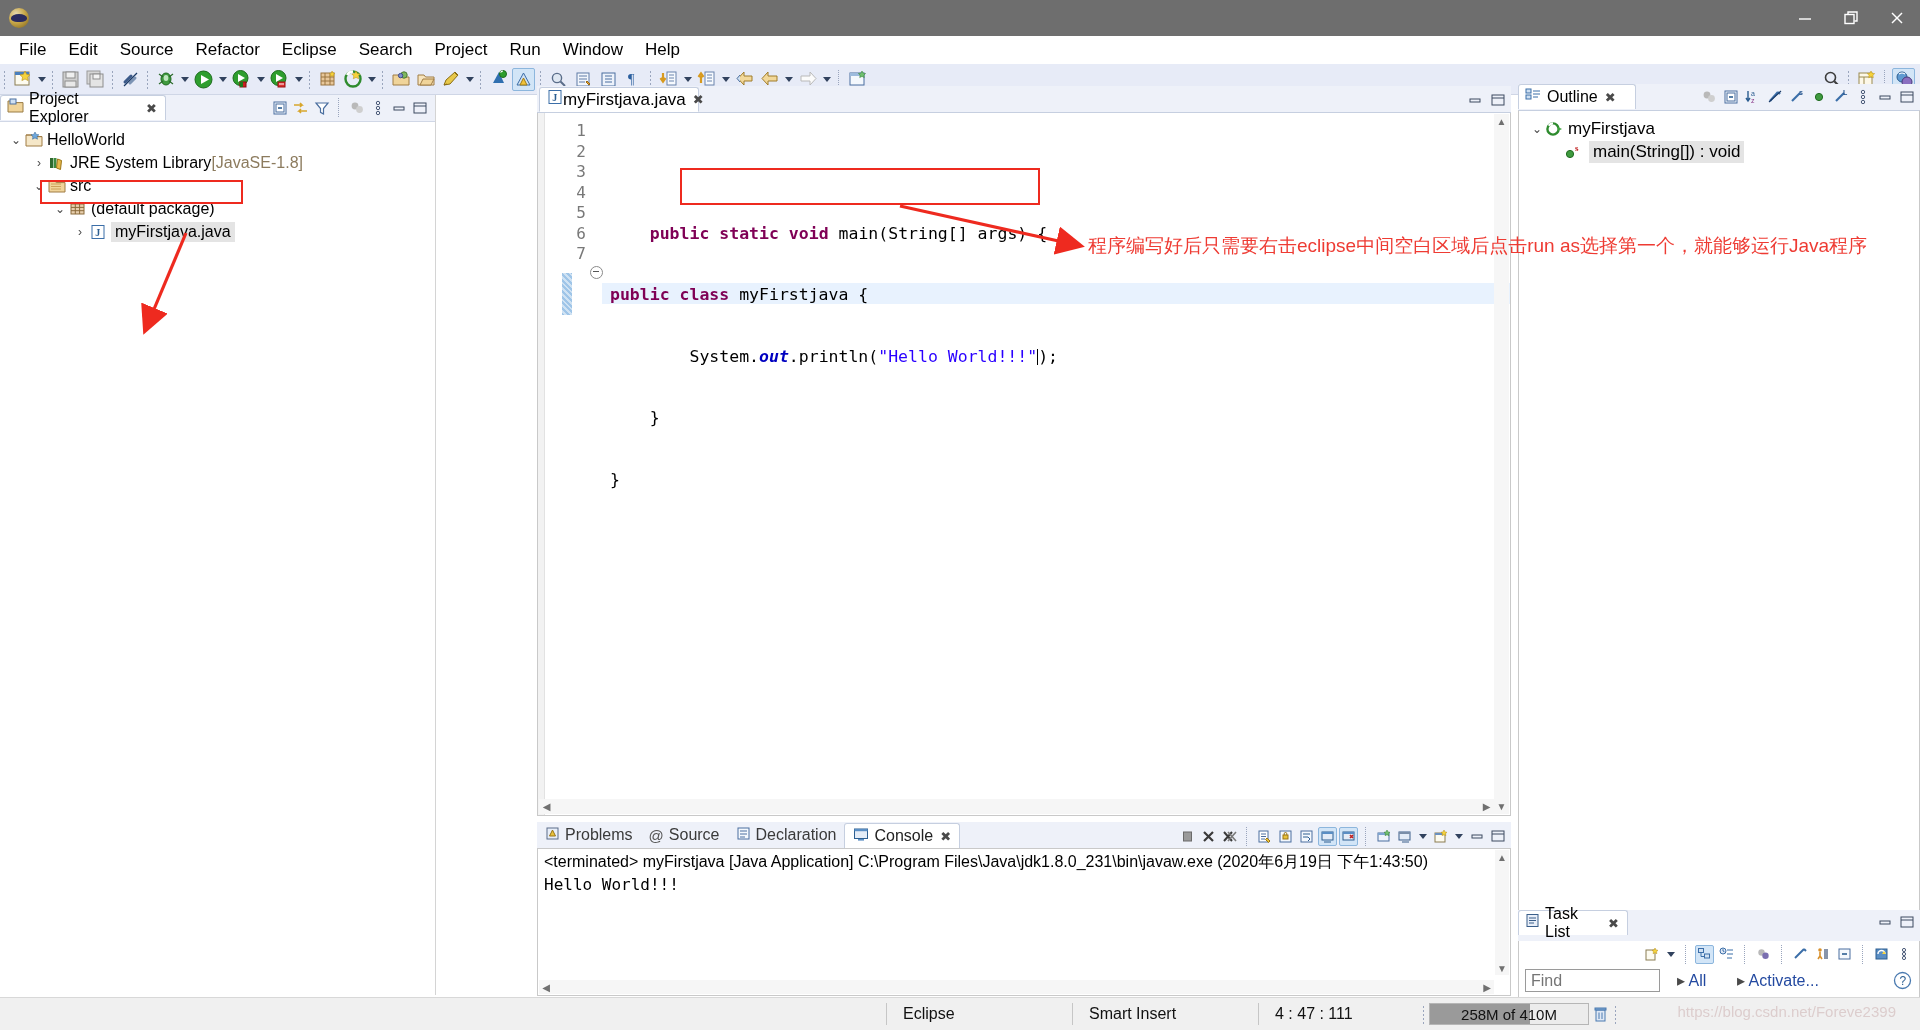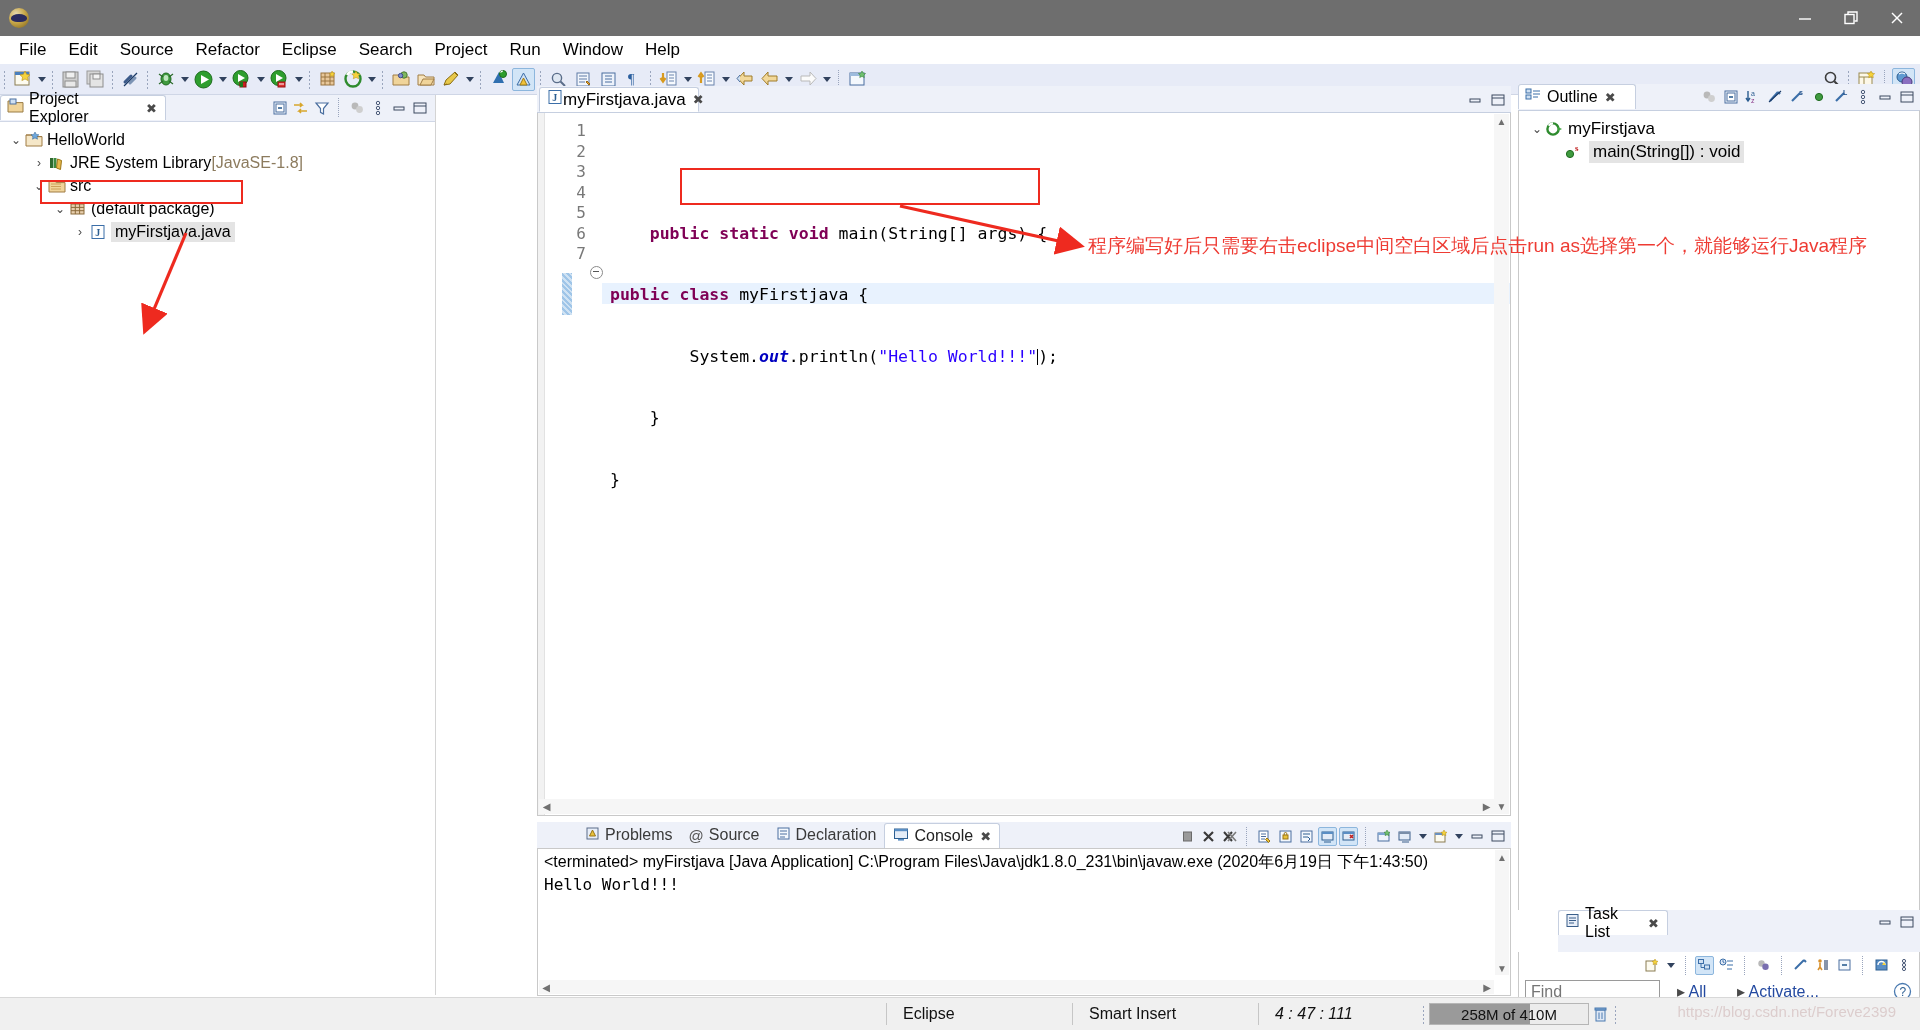--- a/index.html
+++ b/index.html
@@ -130,21 +130,21 @@
   .cons-tab.active{background:#fff;border:1px solid #c6cfe0;border-bottom:none;border-radius:3px 3px 0 0;box-sizing:border-box;height:25px;margin-top:1px;}
   .cons-tools{position:absolute;right:4px;top:3px;display:flex;align-items:center;gap:2px;}
   .cons-body{border:1px solid #c9c9c9;height:148px;box-sizing:border-box;background:#fff;position:relative;}
   .cons-line1{font-size:16px;padding:3px 6px 0 6px;}
   .cons-out{font-family:"DejaVu Sans Mono","Liberation Mono",monospace;font-size:16px;padding:2px 6px;}
   .cons-vscroll{position:absolute;right:1px;top:1px;width:14px;height:125px;background:#f6f6f6;}
   .cons-hscroll{position:absolute;left:1px;bottom:1px;height:14px;width:955px;background:#f6f6f6;}
 
   
   .tasklist{position:absolute;left:1518px;top:910px;width:402px;height:87px;background:#fff;box-sizing:border-box;}
-  .tl-head{position:relative;height:42px;background:#eef1f9;margin-left:40px;}
+  .tl-head{position:relative;height:31px;background:#eef1f9;}
   .tl-tools{position:absolute;right:4px;top:3px;display:flex;align-items:center;gap:3px;}
   .tl-body{border:1px solid #c9c9c9;border-top:none;height:62px;box-sizing:border-box;position:relative;background:#fff;}
   .tl-toolrow{position:absolute;right:6px;top:2px;display:flex;align-items:center;gap:3px;}
   .findbox{position:absolute;left:6px;top:28px;width:135px;height:23px;border:1px solid #9a9a9a;
     box-sizing:border-box;font-size:16px;color:#555;padding:2px 5px;background:#fff;}
   .tl-all{position:absolute;left:158px;top:30px;font-size:16px;color:#2349a0;}
   .tl-act{position:absolute;left:218px;top:30px;font-size:16px;color:#2349a0;}
   .tl-help{position:absolute;right:7px;top:30px;}
 
   
@@ -723,21 +723,21 @@
               <text x="12" y="7" font-size="9" fill="#c02020" font-weight="bold" font-family="serif">s</text>
             </svg>
         </span>
         <span class="tlbl selbg" style="padding:1px 4px;">main(String[]) : void</span>
       </div>
     </div>
   </div>
 
   <div class="console">
     <div class="cons-tabbar">
-      <div style="display:flex;align-items:center;height:26px;margin-left:40px;">
+      <div style="display:flex;align-items:center;height:26px;">
         <div class="cons-tab inactive">
           <span style="margin-right:5px;">
             <svg width="15" height="15">
                 <rect x="2" y="2" width="11" height="11" fill="#e8eef8" stroke="#5a6d8a"></rect>
                 <path d="M7.5 4 l3 6h-6z" fill="#e8c23c" stroke="#9a7415"></path>
               </svg>
           </span>
           <span>Problems</span>
         </div>
         <div class="cons-tab inactive">
@@ -979,21 +979,21 @@
     </div>
   </div>
 
   <div class="statusbar">
     <div style="width:886px;"></div>
     <div class="sb-div"></div>
     <div class="sb-cell" style="width:185px;padding-left:16px;">Eclipse</div>
     <div class="sb-div"></div>
     <div class="sb-cell" style="width:185px;padding-left:16px;">Smart Insert</div>
     <div class="sb-div"></div>
-    <div class="sb-cell" style="width:160px;padding-left:16px;font-style:italic;">4 : 47 : 111</div>
+    <div class="sb-cell" style="width:160px;padding-left:16px;">4 : 47 : 111</div>
     <div class="tbdots"></div>
     <div class="heapbar">
       <div class="heapfill" style="width: 63%;"></div>
       <div class="heaptxt">258M of 410M</div>
     </div>
     <div class="trashbtn">
       <svg width="15" height="17">
           <rect x="3" y="4" width="9" height="11" fill="#dfe8f5" stroke="#4a7ab0"></rect>
           <rect x="2" y="2" width="11" height="2" fill="#7da5d1" stroke="#4a7ab0"></rect>
           <line x1="6" y1="6.5" x2="6" y2="13" stroke="#4a7ab0"></line>

